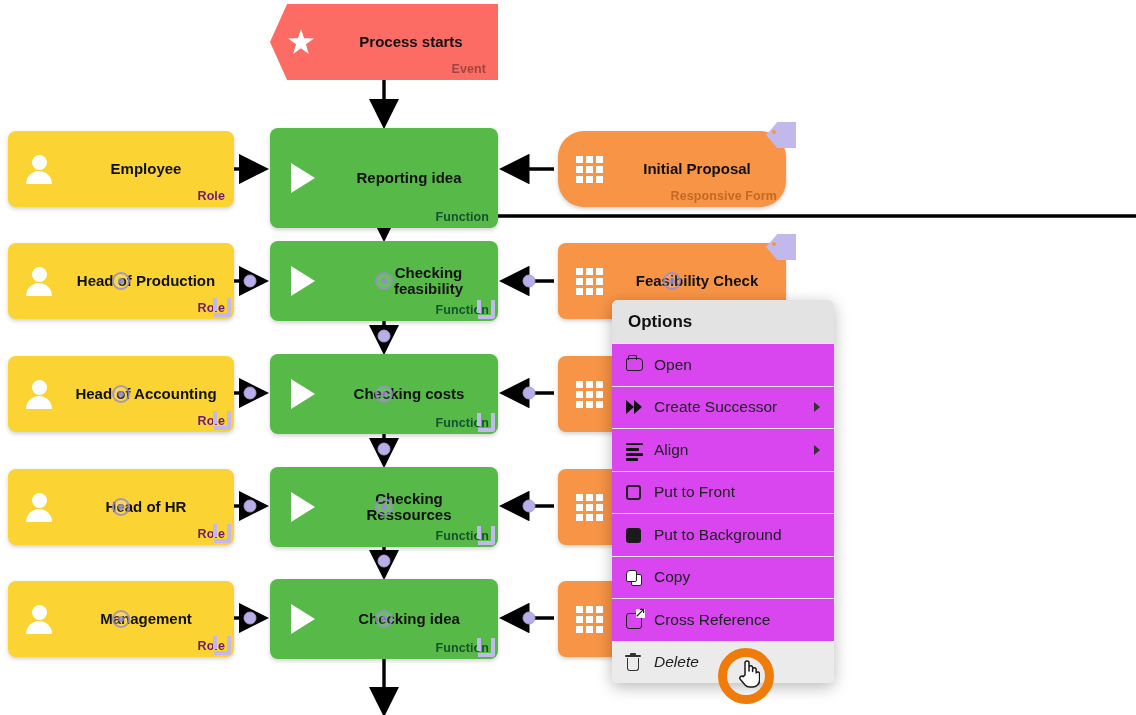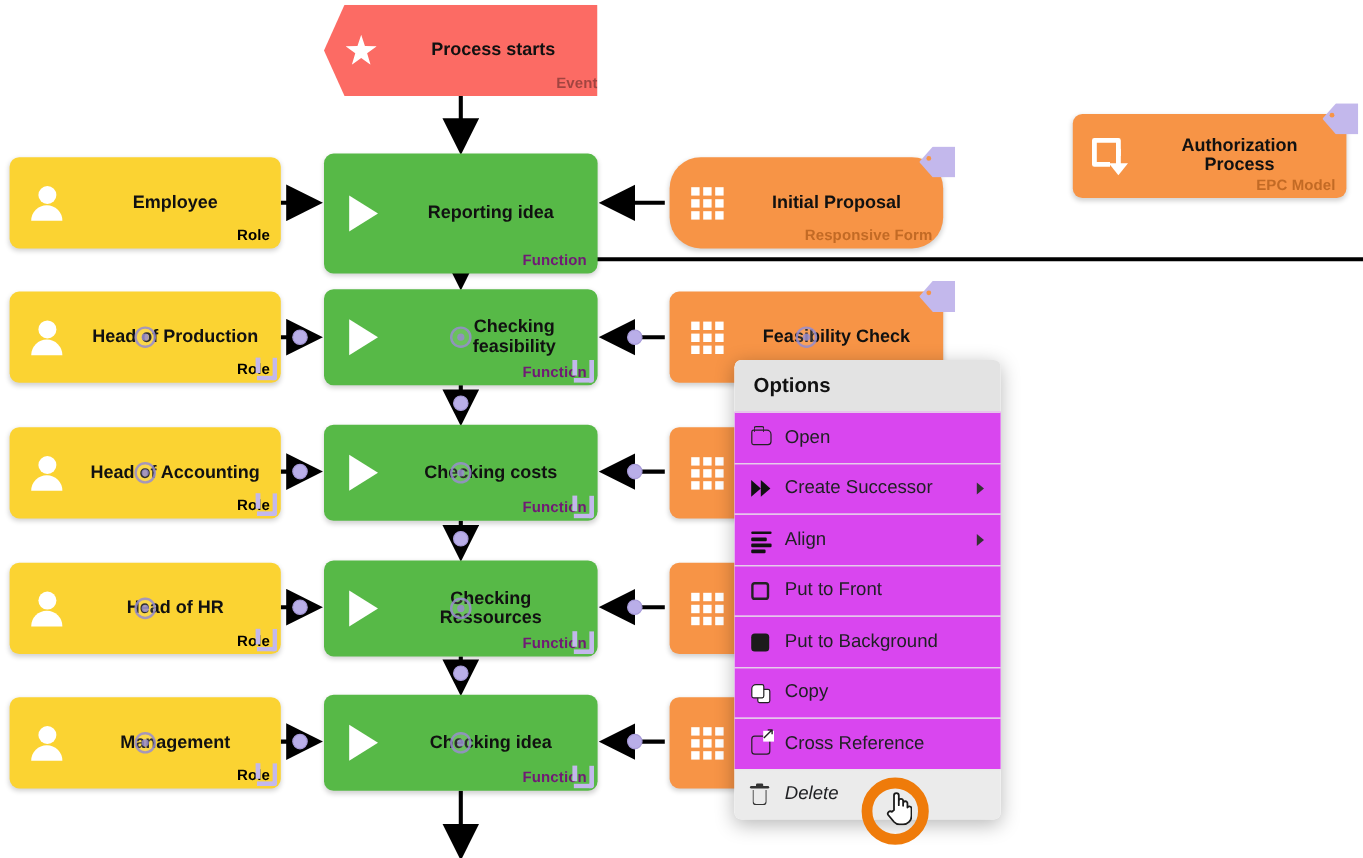--- a/index.html
+++ b/index.html
@@ -44,37 +44,37 @@
     color:rgba(0,0,0,0.33);
     letter-spacing:0.1px;
   }
   .node .glyph {
     width:62px; display:flex; align-items:center; justify-content:center;
     flex:0 0 62px;
   }
 
   
   .node.role { background:#FBD332; }
-  .node.role .type { color:#000000; }
+  .node.role .type { color:#701a75; }
   
   .node.func { background:#57B947; }
-  .node.func .type { color:#701a75; }
+  .node.func .type { color:#14532d; }
   
   .node.form { background:#F79446; }
   .node.form .type { color:#c26a25; }
 
   
   .node.event {
     background:#FC6B64;
     border-radius:0;
     box-shadow:none;
     clip-path: polygon(0% 50%, 7.5% 0%, 100% 0%, 100% 100%, 7.5% 100%);
     filter: drop-shadow(0 2px 3px rgba(0,0,0,0.22));
   }
-  .node.event .type { color:rgba(0,0,0,0.36); right:0;text-align:right; }
+  .node.event .type { color:rgba(0,0,0,0.36); right:12px;text-align:right; }
   .node.event .label { padding-right:10px; }
   .person-head { width:15px; height:15px; border-radius:50%; background:#fff; margin:0 auto 1px; }
   .person-body { width:26px; height:13px; border-radius:13px 13px 0 0; background:#fff; }
 
   .play-tri {
     width:0; height:0;
     border-top:15px solid transparent;
     border-bottom:15px solid transparent;
     border-left:24px solid #fff;
     margin-left:4px;
@@ -307,33 +307,20 @@
           <i></i>
           <i></i>
           <i></i>
           <i></i>
         </div>
     </div>
     <div class="label">Initial Proposal</div>
     <div class="type">Responsive Form</div>
   </div>
 
-  <div class="node form" style="left:894px; top:95px; width:228px; height:70px;">
-    <div class="tag-badge"></div>
-    <div class="glyph">
-      <div class="epcicon">
-          <div class="sq"></div>
-          <div class="notch"></div>
-          <div class="stem"></div>
-          <div class="arw"></div>
-        </div>
-    </div>
-    <div class="label">Authorization Process</div>
-    <div class="type">EPC Model</div>
-  </div>
 
   <div class="node role" style="left:8px; top:243px; width:226px; height:76px;">
     <div class="glyph">
       <div>
           <div class="person-head"></div>
           <div class="person-body"></div>
         </div>
     </div>
     <div class="label">Head of Production</div>
     <div class="type">Role</div>

